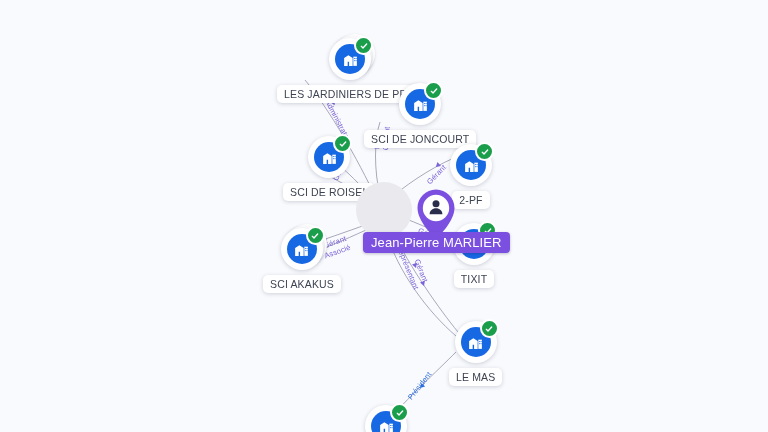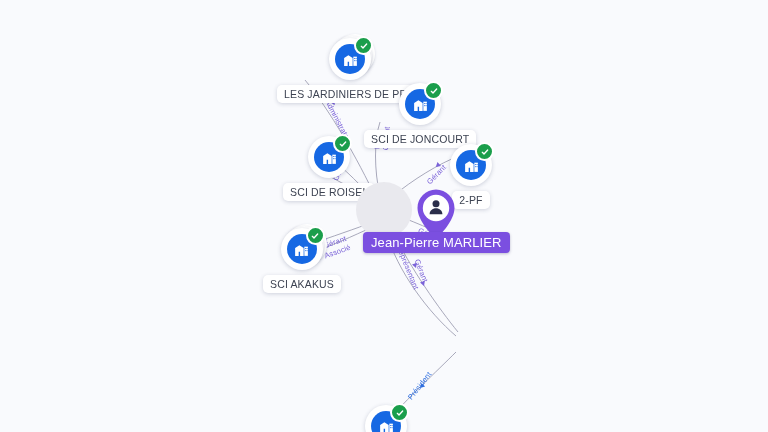--- a/index.html
+++ b/index.html
@@ -261,21 +261,65 @@
       </div>
       <div class="badge">
         <svg width="8" height="8" viewBox="0 0 24 24" fill="none" stroke="#fff" stroke-width="4" stroke-linecap="round" stroke-linejoin="round">
             <path d="M4 13l5 5L20 6"></path>
           </svg>
       </div>
     </div>
     <div class="co-label">SCI AKAKUS</div>
   </div>
 
-
+  <div class="node" style="left:453px;top:223px;">
+    <div class="co-icon-wrap">
+      <div class="co-disc">
+        <div class="co-inner">
+          <svg width="17" height="17" viewBox="0 0 24 24" fill="#fff">
+            <path d="M3 21V10l6-4 6 4v11h-5v-6H8v6z"></path>
+              <rect x="16" y="8" width="5" height="13"></rect>
+            <rect x="17.2" y="10" width="1.3" height="1.3" fill="#1668e3"></rect>
+            <rect x="19.2" y="10" width="1.3" height="1.3" fill="#1668e3"></rect>
+            <rect x="17.2" y="13" width="1.3" height="1.3" fill="#1668e3"></rect>
+            <rect x="19.2" y="13" width="1.3" height="1.3" fill="#1668e3"></rect>
+          </svg>
+        </div>
+      </div>
+      <div class="badge">
+        <svg width="8" height="8" viewBox="0 0 24 24" fill="none" stroke="#fff" stroke-width="4" stroke-linecap="round" stroke-linejoin="round">
+            <path d="M4 13l5 5L20 6"></path>
+          </svg>
+      </div>
+    </div>
+    <div class="co-label">TIXIT</div>
+  </div>
+
+  <div class="node" style="left:449px;top:321px;">
+    <div class="co-icon-wrap">
+      <div class="co-disc">
+        <div class="co-inner">
+          <svg width="17" height="17" viewBox="0 0 24 24" fill="#fff">
+            <path d="M3 21V10l6-4 6 4v11h-5v-6H8v6z"></path>
+              <rect x="16" y="8" width="5" height="13"></rect>
+            <rect x="17.2" y="10" width="1.3" height="1.3" fill="#1668e3"></rect>
+            <rect x="19.2" y="10" width="1.3" height="1.3" fill="#1668e3"></rect>
+            <rect x="17.2" y="13" width="1.3" height="1.3" fill="#1668e3"></rect>
+            <rect x="19.2" y="13" width="1.3" height="1.3" fill="#1668e3"></rect>
+          </svg>
+        </div>
+      </div>
+      <div class="badge">
+        <svg width="8" height="8" viewBox="0 0 24 24" fill="none" stroke="#fff" stroke-width="4" stroke-linecap="round" stroke-linejoin="round">
+            <path d="M4 13l5 5L20 6"></path>
+          </svg>
+      </div>
+    </div>
+    <div class="co-label">LE MAS</div>
+  </div>
 
   <div class="node" style="left:365px;top:405px;">
     <div class="co-icon-wrap">
       <div class="co-disc">
         <div class="co-inner">
           <svg width="17" height="17" viewBox="0 0 24 24" fill="#fff">
             <path d="M3 21V10l6-4 6 4v11h-5v-6H8v6z"></path>
               <rect x="16" y="8" width="5" height="13"></rect>
             <rect x="17.2" y="10" width="1.3" height="1.3" fill="#1668e3"></rect>
             <rect x="19.2" y="10" width="1.3" height="1.3" fill="#1668e3"></rect>

